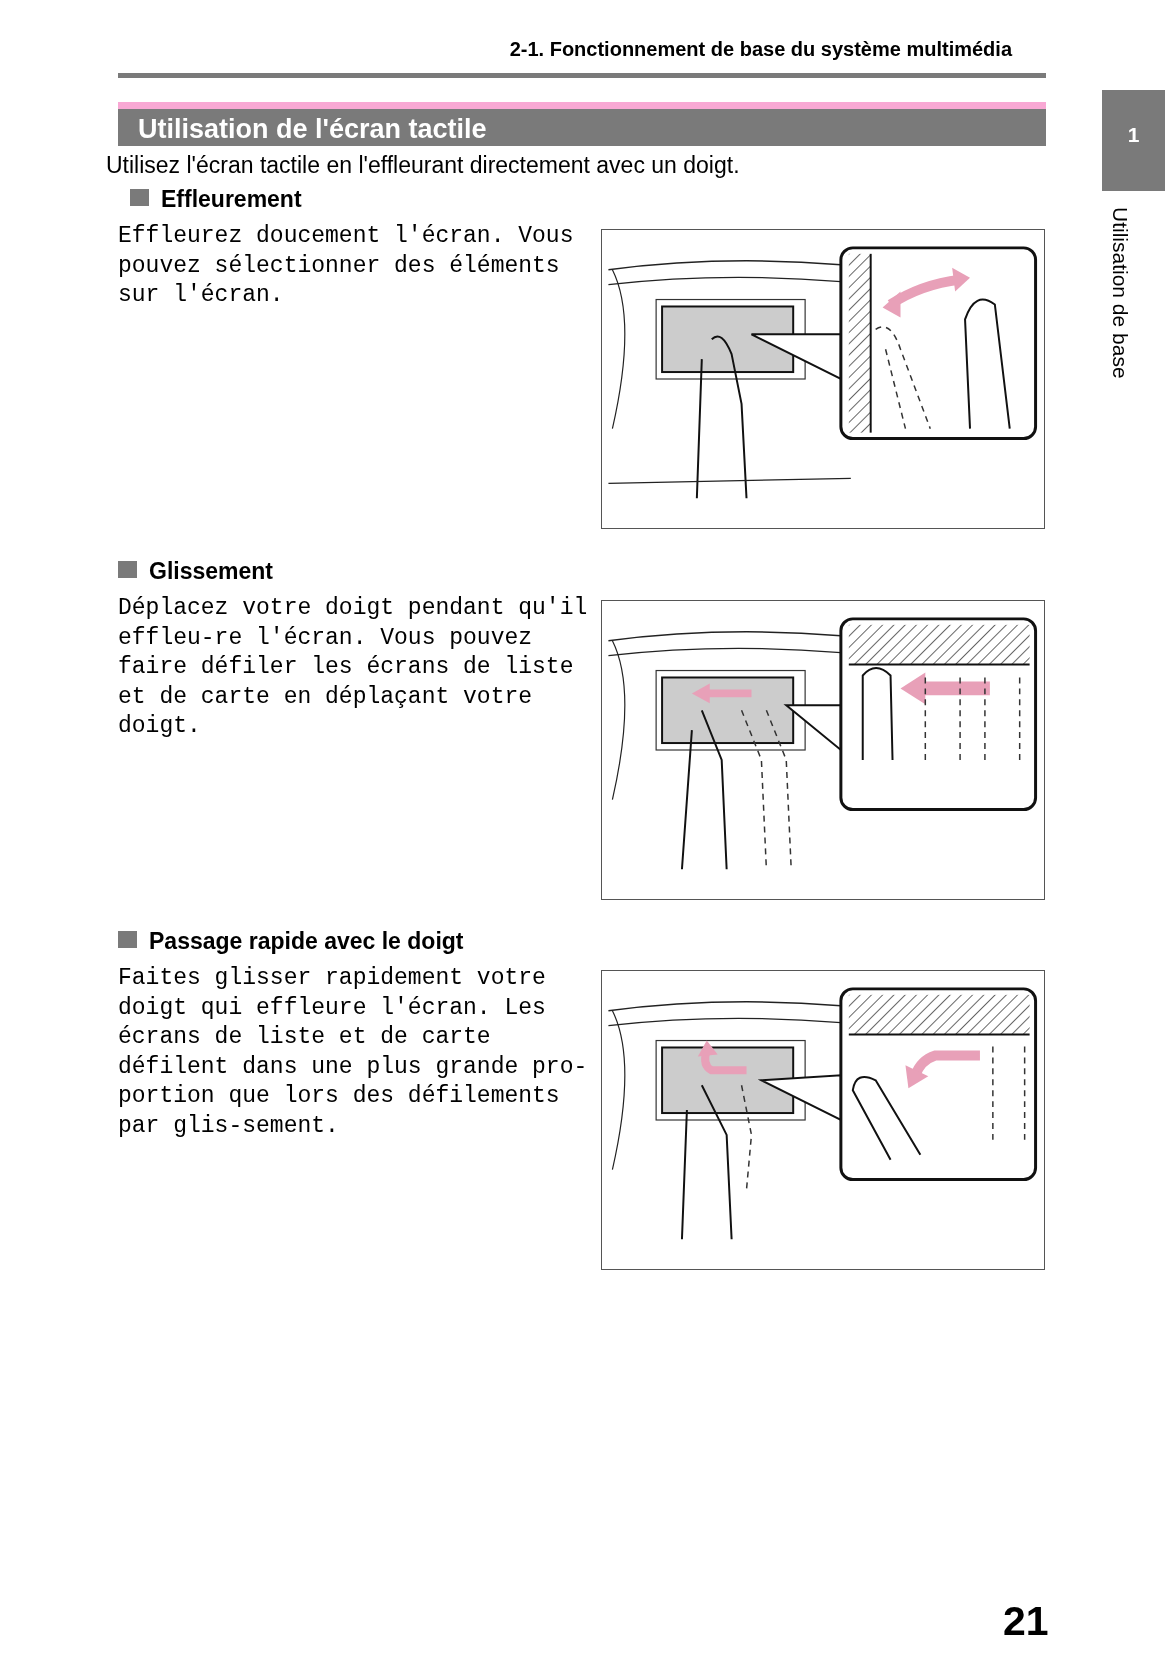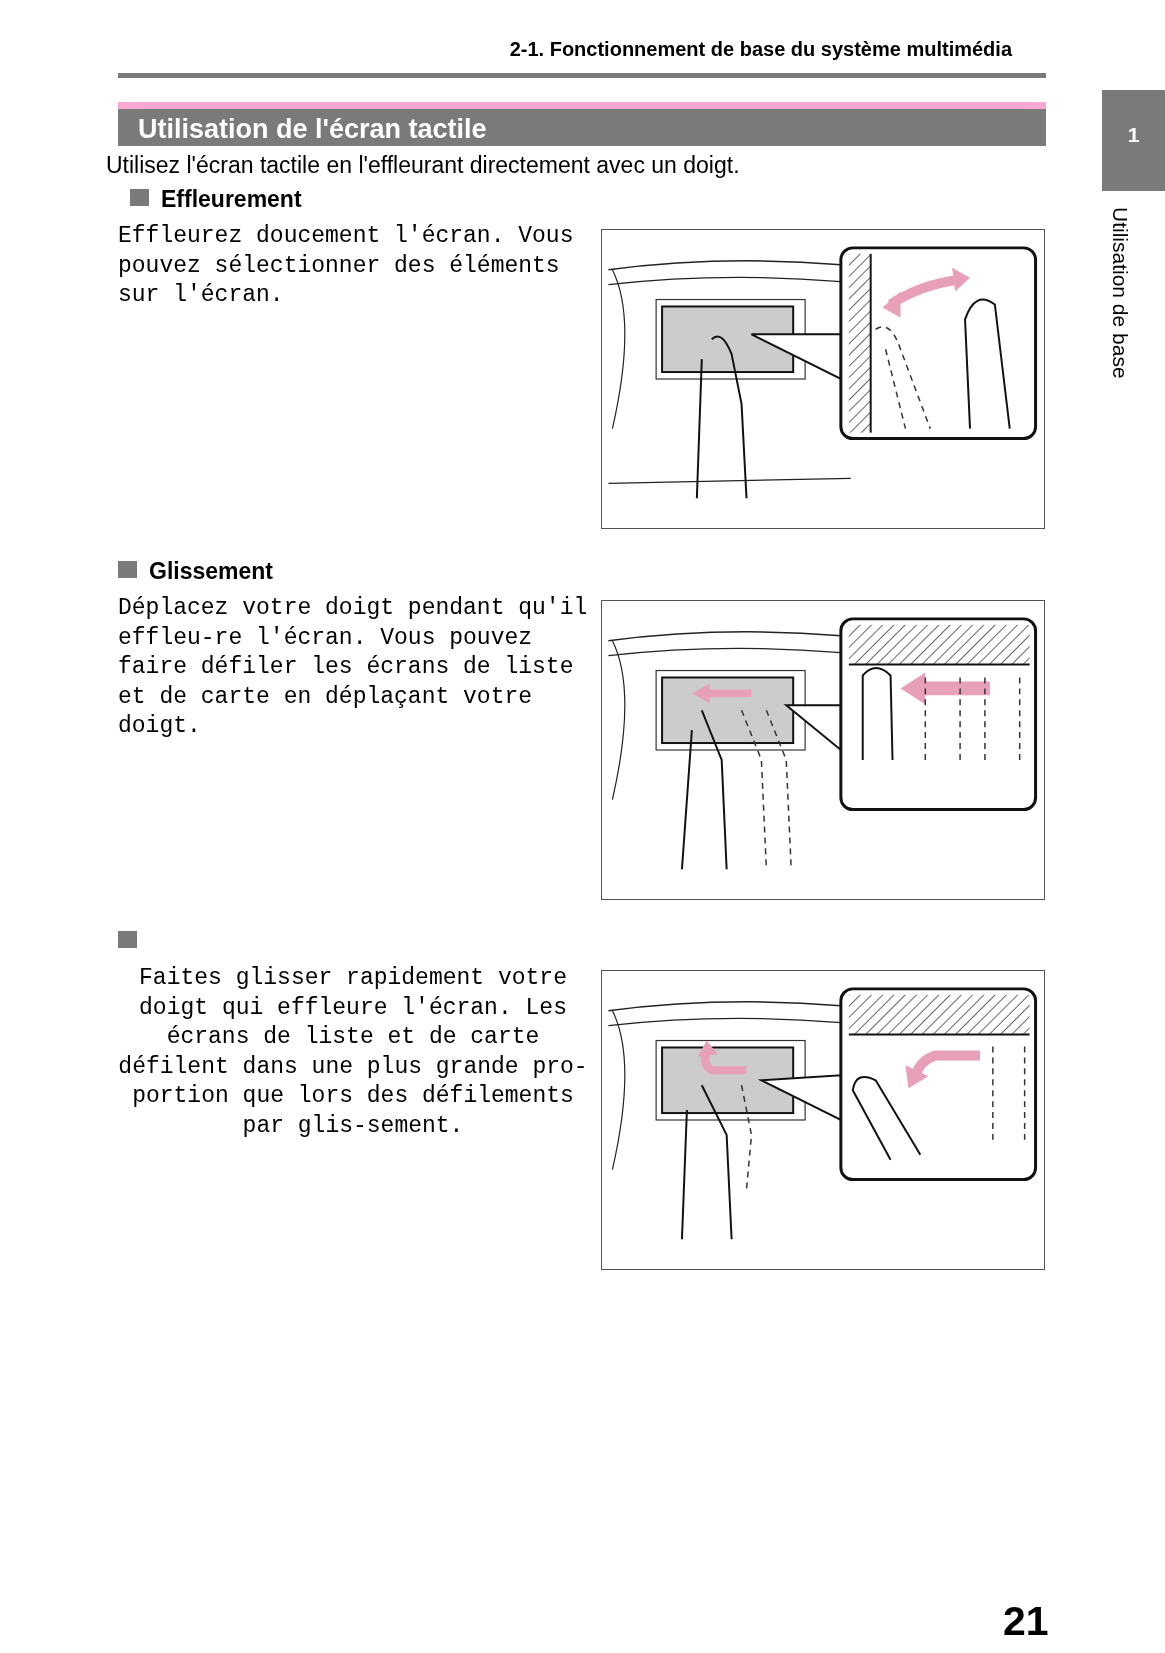--- a/index.html
+++ b/index.html
@@ -94,23 +94,23 @@
     <rect x="248" y="24" width="182" height="40" fill="url(#hatch2)"></rect>
     <line x1="248" y1="64" x2="430" y2="64" stroke="#111" stroke-width="2"></line>
     <path d="M262 160 L262 75 Q275 60 290 75 L292 160" fill="none" stroke="#111" stroke-width="2"></path>
     <line x1="390" y1="88" x2="320" y2="88" stroke="#e8a0b8" stroke-width="14"></line>
     <polygon points="300,88 325,72 325,104" fill="#e8a0b8"></polygon>
     <path d="M325 160 L325 75 M360 160 L360 75 M385 160 L385 75 M420 160 L420 75" fill="none" stroke="#333" stroke-width="1.5" stroke-dasharray="6,5"></path>
   </svg>
 </div>
 
 <div class="abs sec-head" style="left:118px;top:928px;">
-  <span class="sq"></span>
+  <span class="sq"></span><span>Passage rapide avec le doigt</span>
 </div>
-<div class="abs sec-body" style="left:118px;top:964px;text-align:center;">Faites glisser rapidement votre doigt qui effleure l'écran. Les écrans de liste et de carte défilent dans une plus grande pro-portion que lors des défilements par glis-sement.</div>
+<div class="abs sec-body" style="left:118px;top:964px;">Faites glisser rapidement votre doigt qui effleure l'écran. Les écrans de liste et de carte défilent dans une plus grande pro-portion que lors des défilements par glis-sement.</div>
 <div class="abs fig" style="top:970px;">
   <svg viewBox="0 0 444 300">
     <defs>
       <pattern id="hatch3" width="8" height="8" patternUnits="userSpaceOnUse" patternTransform="rotate(45)">
         <line x1="0" y1="0" x2="0" y2="8" stroke="#333" stroke-width="1.5"></line>
       </pattern>
     </defs>
     <path d="M6 40 Q120 25 240 35" fill="none" stroke="#222" stroke-width="1.5"></path>
     <path d="M6 55 Q120 42 240 52" fill="none" stroke="#222" stroke-width="1.2"></path>
     <path d="M10 40 Q35 90 10 200" fill="none" stroke="#222" stroke-width="1.2"></path>

